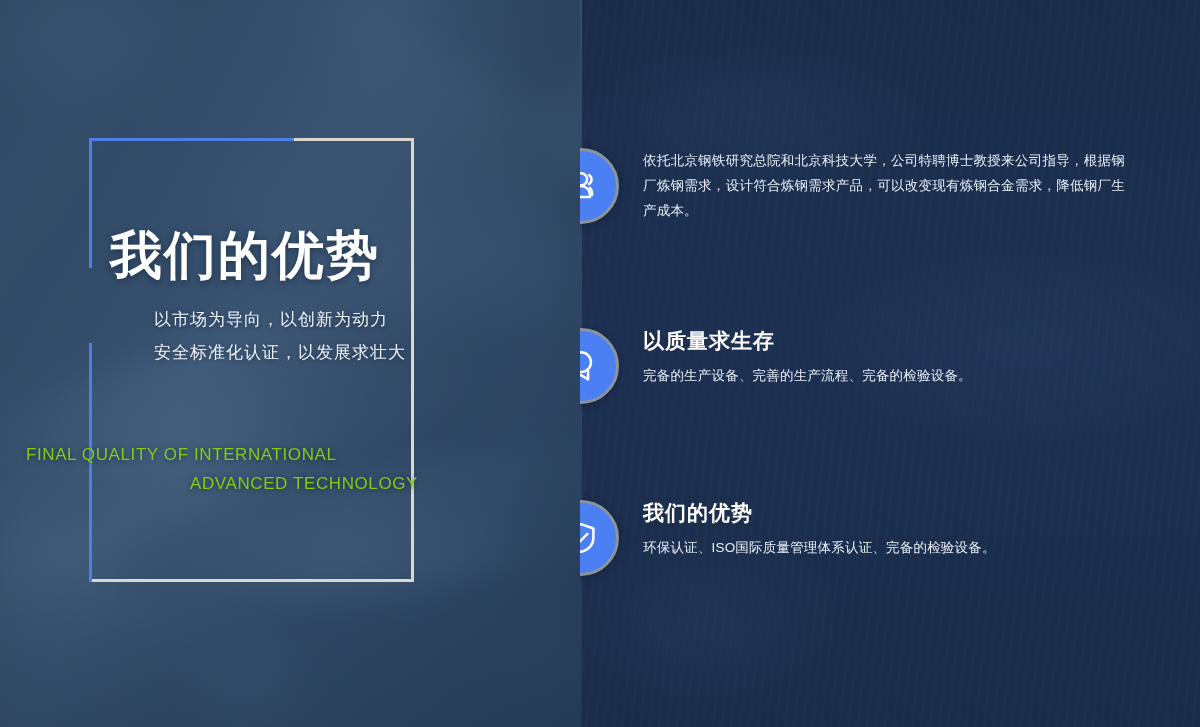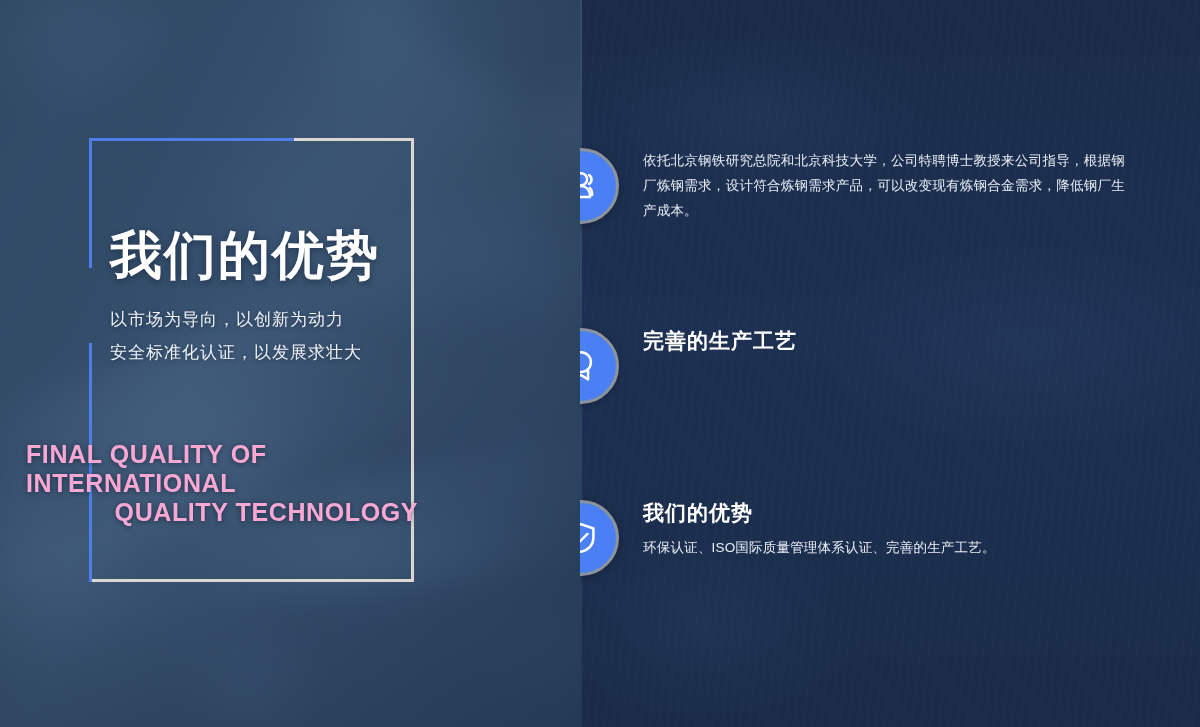--- a/index.html
+++ b/index.html
@@ -78,25 +78,25 @@
     letter-spacing:2px; line-height:1.05;
     text-shadow:0 2px 6px rgba(10,22,40,.45);
   }
   .slogan {
     position:absolute; left:110px; top:303px;
     width:330px;
     font-size:17px; font-weight:400; color:#eef3fa;
     letter-spacing:1px; line-height:33px;
     text-shadow:0 1px 4px rgba(10,22,40,.45);
   }
-  .slogan div { white-space:nowrap; }
+  .slogan div { white-space:nowrap;margin-left:44px; }
   .en-block {
     position:absolute; left:26px; top:440px;
     width:392px;
-    font-size:25px; font-weight:700; color:#f9a8d4;
+    font-size:17px; font-weight:400; color:#84cc16;
     letter-spacing:.6px; line-height:29px;
     text-shadow:0 1px 5px rgba(10,22,40,.55);
   }
   .en-line-1 { text-align:left; }
   .en-line-2 { text-align:right; }
 
   
   .right-panel {
     position:absolute; left:580px; top:0;
     width:620px; height:727px;
@@ -176,21 +176,21 @@
 
     <div class="big-title">我们的优势</div>
 
     <div class="slogan">
       <div>以市场为导向，以创新为动力</div>
       <div>安全标准化认证，以发展求壮大</div>
     </div>
 
     <div class="en-block">
       <div class="en-line-1">FINAL QUALITY OF INTERNATIONAL</div>
-      <div class="en-line-2">QUALITY TECHNOLOGY</div>
+      <div class="en-line-2">ADVANCED TECHNOLOGY</div>
     </div>
   </div>
 
   <div class="right-panel">
     <div class="right-noise"></div>
     <div class="panel-seam"></div>
 
     <div class="feature f1">
       <div class="icon-circle">
         <svg width="42" height="42" viewBox="0 0 44 44" fill="none" stroke="#ffffff" stroke-width="2.6" stroke-linecap="round" stroke-linejoin="round">
@@ -208,31 +208,32 @@
     </div>
 
     <div class="feature f2">
       <div class="icon-circle">
         <svg width="42" height="42" viewBox="0 0 44 44" fill="none" stroke="#ffffff" stroke-width="2.6" stroke-linecap="round" stroke-linejoin="round">
           <circle cx="22" cy="18" r="10.4"></circle>
           <path d="M14.6 26.4v9.6l7.4-4.6 7.4 4.6v-9.6"></path>
         </svg>
       </div>
       <div class="feature-body">
-        <div class="feature-title">完善的生产工艺</div>
+        <div class="feature-title">以质量求生存</div>
+        <div class="feature-desc">完备的生产设备、完善的生产流程、完备的检验设备。</div>
       </div>
     </div>
 
     <div class="feature f3">
       <div class="icon-circle">
         <svg width="42" height="42" viewBox="0 0 44 44" fill="none" stroke="#ffffff" stroke-width="2.6" stroke-linecap="round" stroke-linejoin="round">
           <path d="M22 7.5 35 12v9.4c0 7.6-5.2 12.8-13 15.1-7.8-2.3-13-7.5-13-15.1V12z"></path>
           <path d="M16.3 21.6l4.3 4.3 8.1-8.1"></path>
         </svg>
       </div>
       <div class="feature-body">
         <div class="feature-title">我们的优势</div>
-        <div class="feature-desc">环保认证、ISO国际质量管理体系认证、完善的生产工艺。</div>
+        <div class="feature-desc">环保认证、ISO国际质量管理体系认证、完备的检验设备。</div>
       </div>
     </div>
   </div>
 
 </div>
 
 </body></html>

